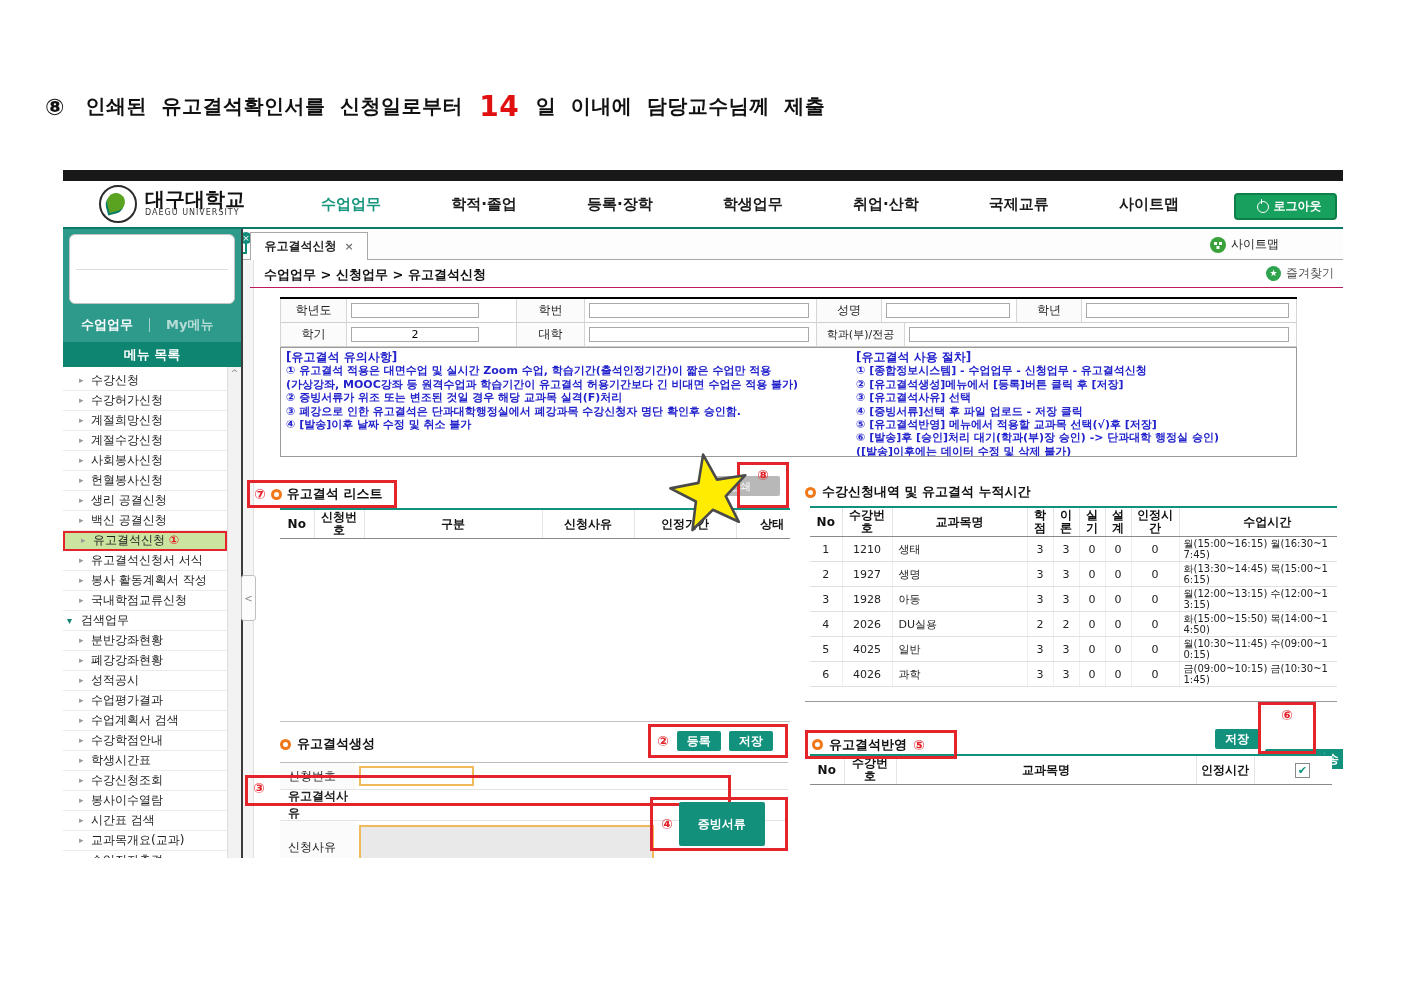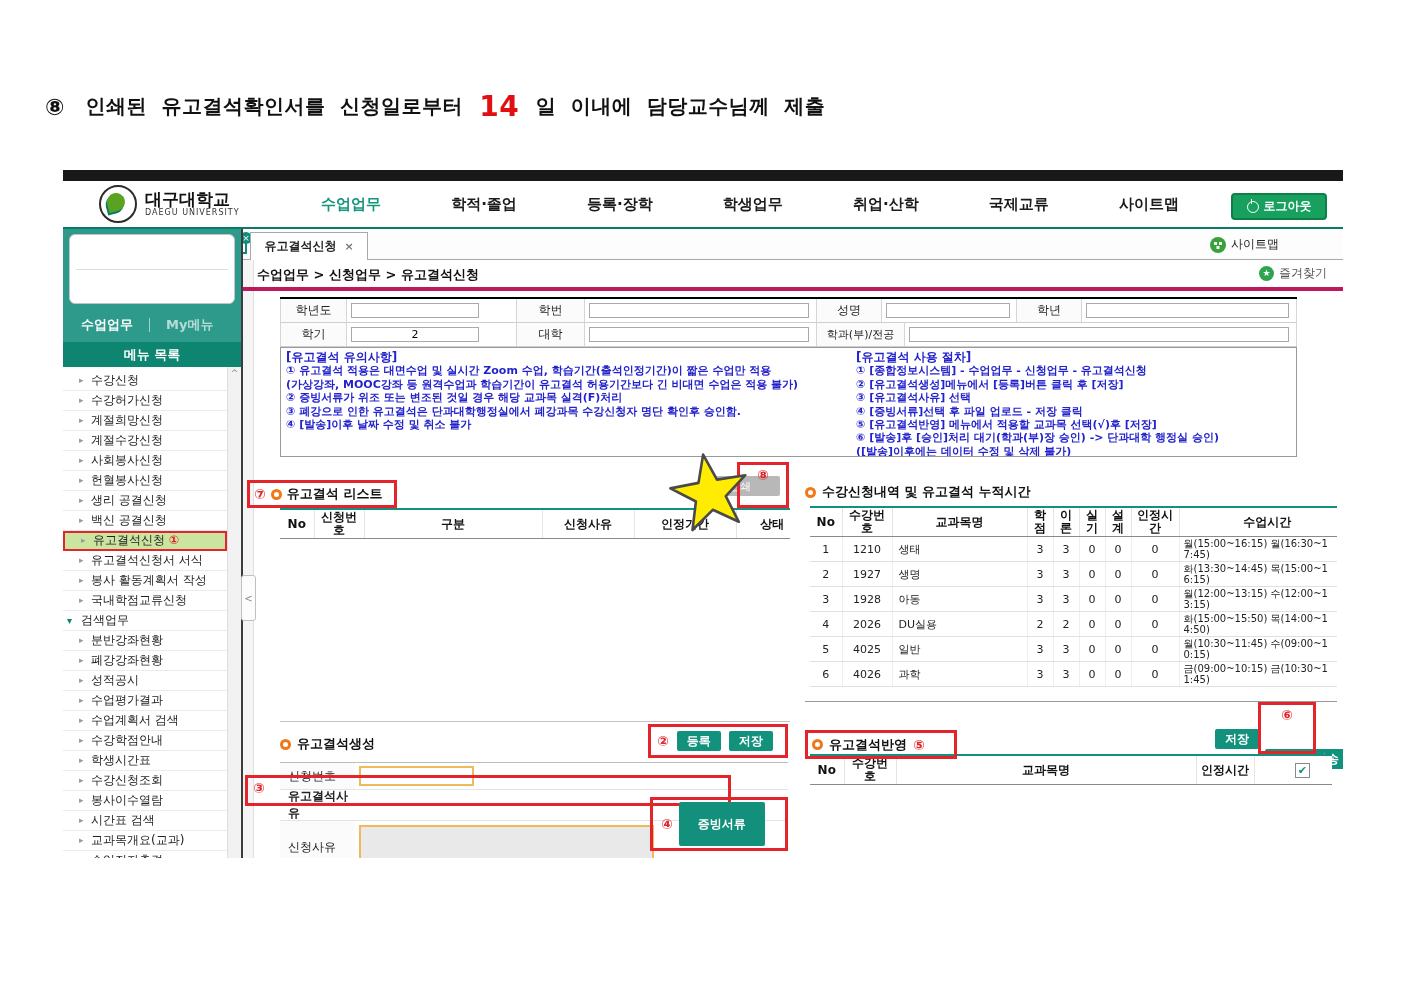--- a/index.html
+++ b/index.html
@@ -14,28 +14,28 @@
   
   .shot{left:63px;top:170px;width:1280px;height:688px;background:#fff;overflow:hidden;}
   .topbar{left:0;top:0;width:1280px;height:11px;background:#181818;}
   .appheader{left:0;top:11px;width:1280px;height:46px;background:#fff;}
   .hline{left:0;top:57px;width:1280px;height:2px;background:#0c7a68;}
   
   .logo{left:36px;top:4px;height:38px;display:flex;align-items:center;gap:8px;}
   .seal{width:34px;height:34px;border-radius:50%;border:2px solid #2b2b2b;background:#fff;position:relative;}
   .seal::after{content:"";position:absolute;left:6px;top:6px;width:18px;height:18px;border-radius:50% 50% 50% 0;
     background:#5aa321;transform:rotate(-15deg);box-shadow:-2px 2px 0 #0b7c68;}
-  .logo-kr{font-size:17px;font-weight:bold;color:#111;line-height:17px;}
+  .logo-kr{font-size:20px;font-weight:bold;color:#111;line-height:17px;}
   .logo-en{font-size:8px;color:#333;letter-spacing:1px;}
   
   .nav{left:258px;top:0;width:858px;height:46px;display:flex;justify-content:space-between;align-items:center;}
   .nav-item{font-size:15px;font-weight:bold;color:#1b1b1b;cursor:pointer;}
   .nav-item.active{color:#16957d;}
-  .logout-btn{right:16px;top:12px;width:92px;height:23px;background:#18a05e;border:2px solid #0e7f47;border-radius:4px;
-    color:#fff;font-size:12px;font-weight:bold;display:flex;align-items:center;justify-content:center;gap:5px;cursor:pointer;}
+  .logout-btn{right:6px;top:12px;width:92px;height:23px;background:#18a05e;border:2px solid #0e7f47;border-radius:4px;
+    color:#fff;font-size:12px;font-weight:bold;display:flex;align-items:center;justify-content:center;gap:5px;cursor:pointer;padding-left:7px;}
   .pwr{width:10px;height:10px;border:1.5px solid #fff;border-radius:50%;position:relative;display:inline-block;}
   .pwr::after{content:"";position:absolute;left:3.2px;top:-3px;width:1.6px;height:5px;background:#fff;}
   
   .sidebar{left:0;top:59px;width:178px;height:629px;background:#2e9a8c;border-right:2px solid #3c3c3c;}
   .login-box{left:6px;top:5px;width:164px;height:68px;background:#fff;border:1px solid #c2c2c2;border-radius:6px;}
   .login-box::after{content:"";position:absolute;left:6px;right:6px;top:50%;height:1px;background:#dcdcdc;}
   .side-tabs{left:0;top:82px;width:178px;height:27px;display:flex;align-items:center;}
   .stab-main{color:#fff;font-weight:bold;font-size:13px;margin-left:18px;cursor:pointer;}
   .stab-div{width:1px;height:14px;background:rgba(255,255,255,.55);margin:0 16px;}
   .stab-my{color:rgba(255,255,255,.65);font-size:13px;cursor:pointer;font-weight:bold;}
@@ -62,21 +62,21 @@
   .tab{left:7px;top:3px;width:116px;height:27px;background:#fff;border:1px solid #a8a8a8;border-bottom:none;
     font-size:12px;font-weight:bold;display:flex;align-items:center;justify-content:center;gap:8px;cursor:pointer;z-index:2;}
   .tab .x{color:#777;font-size:11px;cursor:pointer;}
   .sitemap2{right:64px;top:7px;display:flex;align-items:center;gap:5px;font-size:12px;color:#222;cursor:pointer;}
   .gcircle{width:16px;height:16px;border-radius:50%;background:#39a23a;display:inline-block;position:relative;}
   .gcircle::after{content:"";position:absolute;left:4px;top:5px;width:3px;height:3px;background:#fff;
     box-shadow:5px 0 0 #fff,2.5px 4px 0 #fff;}
   .win-ico{right:18px;top:8px;width:18px;height:13px;border:2px solid #0f8d7b;background:#fff;position:relative;cursor:pointer;}
   .win-ico::after{content:"×";position:absolute;right:-7px;top:-7px;width:12px;height:12px;border-radius:50%;
     background:#0f8d7b;color:#fff;font-size:9px;line-height:12px;text-align:center;}
-  .crumbs{left:0;top:31px;width:1100px;height:27px;border-bottom:4px solid #be185d;}
+  .crumbs{left:7px;top:31px;width:1100px;height:27px;border-bottom:1px solid #be185d;}
   .crumb-txt{left:14px;top:6px;font-size:13px;font-weight:bold;color:#111;}
   .fav{right:16px;top:5px;display:flex;align-items:center;gap:5px;font-size:12px;color:#555;cursor:pointer;}
   .star-circ{width:15px;height:15px;border-radius:50%;background:#2ea44f;color:#fff;font-size:9px;line-height:15px;text-align:center;}
   
   .sform{left:37px;top:68px;width:1017px;border-top:2px solid #000000;font-size:12px;}
   .frow{display:flex;height:23px;border-bottom:1px solid #cfcfcf;}
   .fcell{border-right:1px solid #d6d6d6;box-sizing:border-box;display:flex;align-items:center;}
   .fcell.lbl{justify-content:center;background:#fbfbfb;font-size:12px;color:#222;}
   .fcell:first-child{border-left:1px solid #d6d6d6;}
   .tin{height:15px;border:1px solid #a9a9a9;background:#fff;margin-left:4px;font-size:11px;

